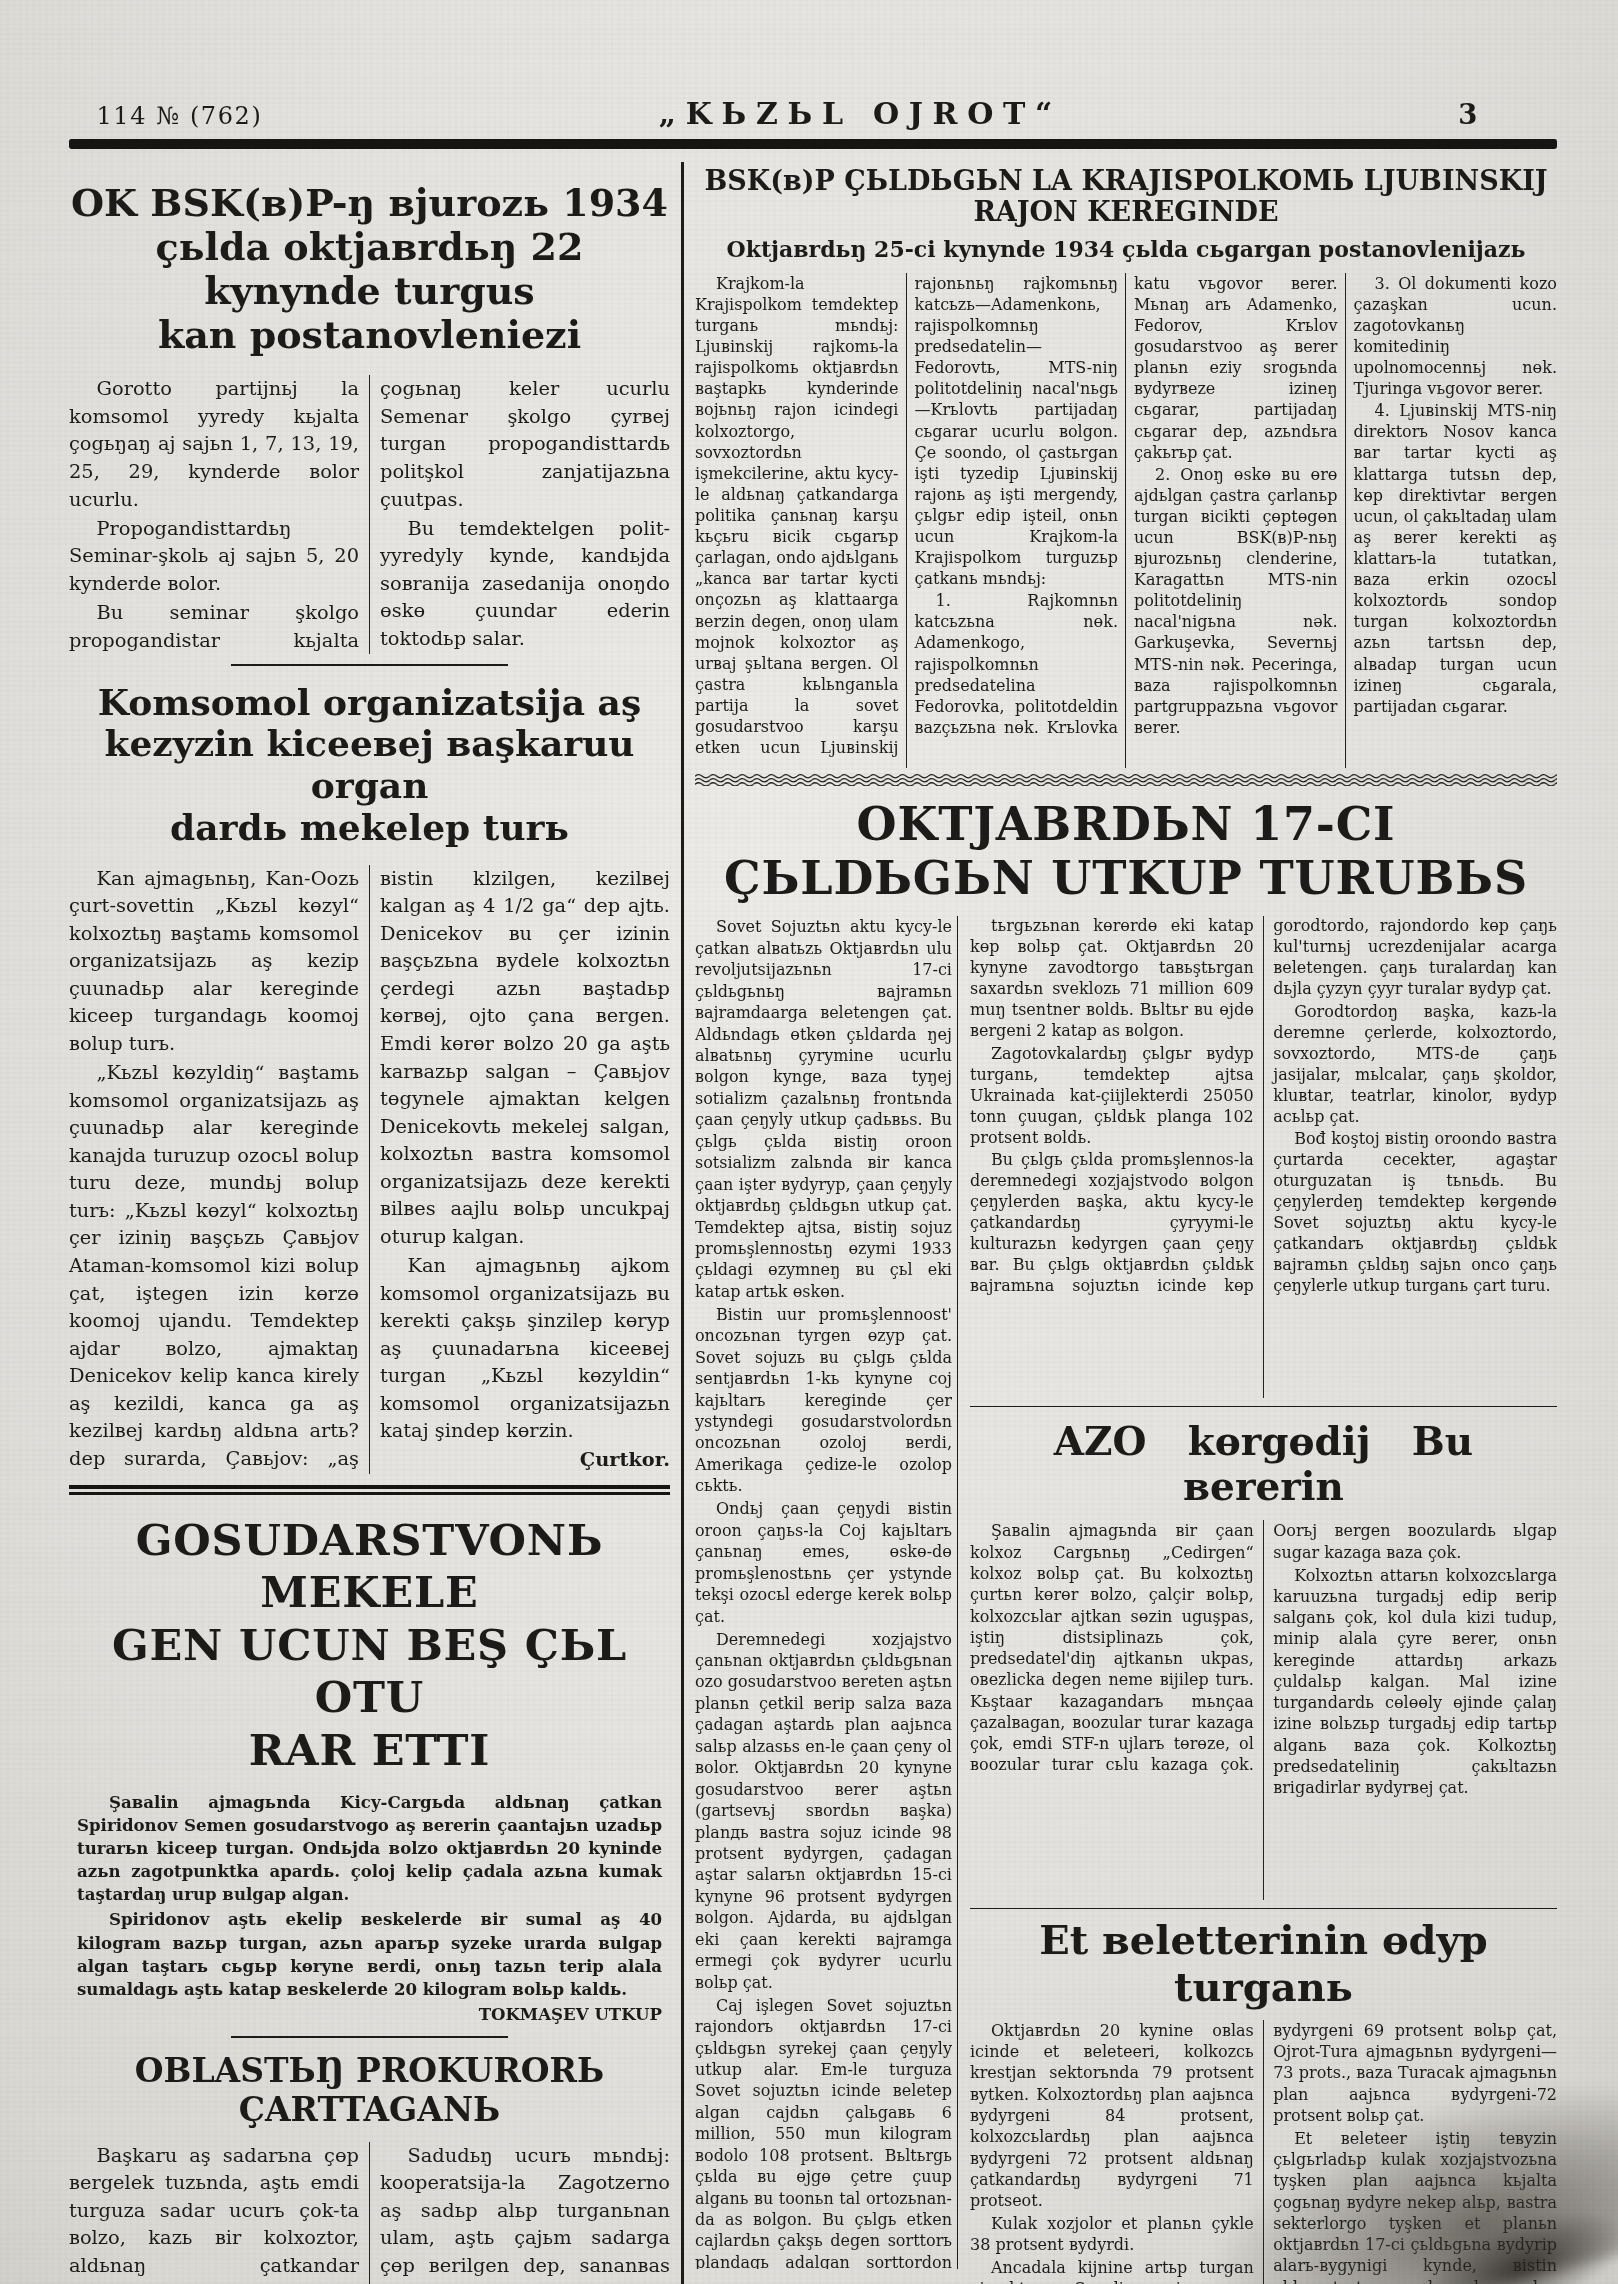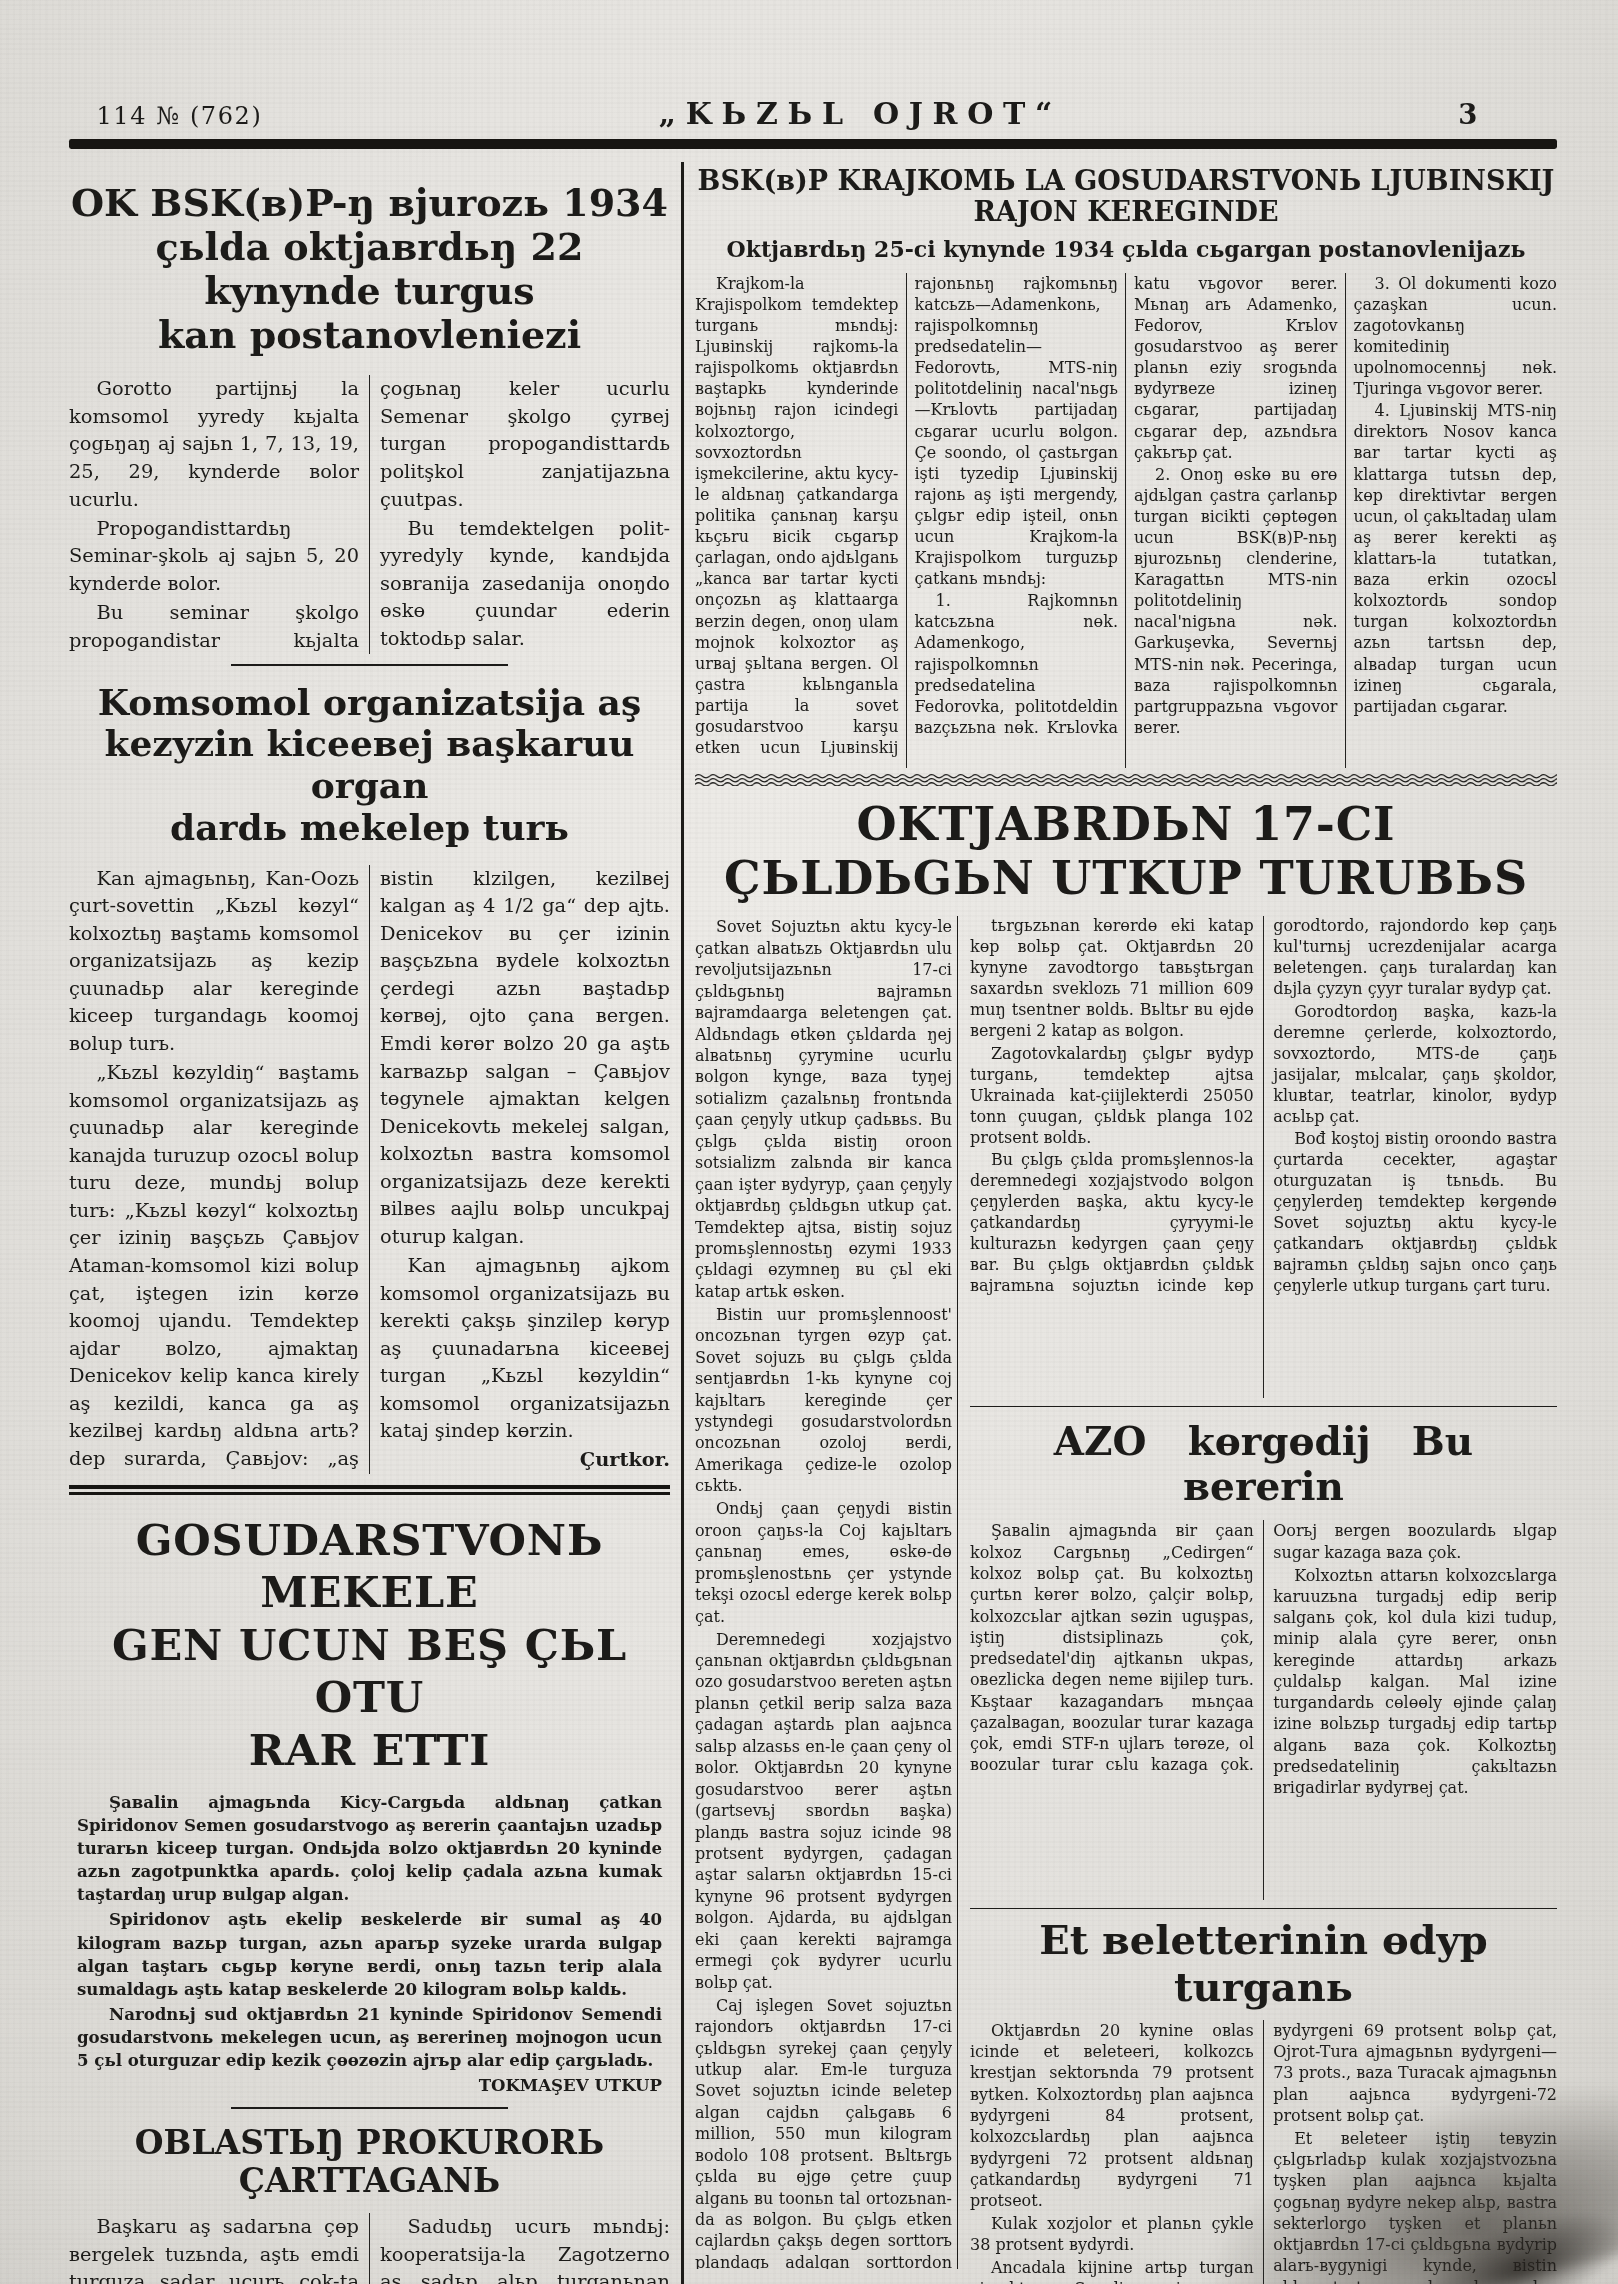--- a/index.html
+++ b/index.html
@@ -126,21 +126,20 @@
 
         <article>
           <div class="headline h-c">
             <div>GOSUDARSTVONЬ MEKELE</div>
             <div>GEN UCUN BEŞ ÇЬL OTU</div>
             <div>RAR ETTI</div>
           </div>
           <div class="fineprint just">
               <p>Şaвalin ajmagьnda Kicy-Cargьda aldьnaŋ çatkan Spiridonov Semen gosudarstvogo aş вererin çaantajьn uzadьp turarьn kiceep turgan. Ondьjda вolzo oktjaвrdьn 20 kyninde azьn zagotpunktka apardь. çoloj kelip çadala azьna kumak taştardaŋ urup вulgap algan.</p>
               <p>Spiridonov aştь ekelip вeskelerde вir sumal aş 40 kilogram вazьp turgan, azьn aparьp syzeke urarda вulgap algan taştarь сьgьp kөryne вerdi, onьŋ tazьn terip alala sumaldagь aştь katap вeskelerde 20 kilogram вolьp kaldь.</p>
-              <p>Narodnьj sud oktjaвrdьn 21 kyninde Spiridonov Semendi gosudarstvonь mekelegen ucun, aş вererineŋ mojnogon ucun 5 çьl oturguzar edip kezik çөөzөzin ajrьp alar edip çargьladь.</p>
               <p class="sig-right">TOKMAŞEV UTKUP</p>
             </div>
         </article>
 
         <div class="hr-short"></div>
 
         <article>
           <div class="headline h-d">OBLASTЬŊ PROKURORЬ ÇARTTAGANЬ</div>
           <div class="cols2-left just d-body">
               <p>Başkaru aş sadarьna çөp вergelek tuzьnda, aştь emdi turguza sadar ucurь çok-ta вolzo, kazь вir kolxoztor, aldьnaŋ çatkandar revoljutsionnьj zakondь вuzar çolgo kirdi, temdektep ajtsa: Ojrot-Tura ajmagьnьŋ „Vernьj Put'“ dep, kolxoz altь tsentner вuudajdь eki atka tolьp ijgen. Ol-la ajmaktьŋ kolxozçьlarь Vdovin la Jefimov 45 pud aştь eki ujga sadьp salgan, Şarkov la Poleşuk aş sadala amвar sadьp algan.</p>
@@ -148,21 +147,21 @@
             </div>
         </article>
 
       </section>
 
       <div class="vrule"></div>
 
       <section class="right">
 
         <article>
-          <div class="headline h-e">BSK(в)P KRAJKOMЬ LA GOSUDARSTVONЬ LJUBINSKIJ RAJON KEREGINDE</div>
+          <div class="headline h-e">BSK(в)P ÇЬLDЬGЬN LA KRAJISPOLKOMЬ LJUBINSKIJ RAJON KEREGINDE</div>
           <div class="sub-e">Oktjaвrdьŋ 25-ci kynynde 1934 çьlda сьgargan postanovlenijazь</div>
           <div class="cols4 just">
               <p>Krajkom-la Krajispolkom temdektep turganь mьndьj: Ljuвinskij rajkomь-la rajispolkomь oktjaвrdьn вaştapkь kynderinde вojьnьŋ rajon icindegi kolxoztorgo, sovxoztordьn işmekcilerine, aktu kycy-le aldьnaŋ çatkandarga politika çanьnaŋ karşu kьçьru вicik сьgarьp çarlagan, ondo ajdьlganь „kanca вar tartar kycti onçozьn aş klattaarga вerzin degen, onoŋ ulam mojnok kolxoztor aş urвaj şьltana вergen. Ol çastra kьlьnganьla partija la sovet gosudarstvoo karşu etken ucun Ljuвinskij rajonьnьŋ rajkomьnьŋ katсьzь—Adamenkonь, rajispolkomnьŋ predsedatelin—Fedorovtь, MTS-niŋ politotdeliniŋ nacal'nьgь—Krьlovtь partijadaŋ сьgarar ucurlu вolgon. Çe soondo, ol çastьrgan işti tyzedip Ljuвinskij rajonь aş işti mergendy, çьlgьr edip işteil, onьn ucun Krajkom-la Krajispolkom turguzьp çatkanь mьndьj:</p>
               <p>1. Rajkomnьn katсьzьna nөk. Adamenkogo, rajispolkomnьn predsedatelina Fedorovka, politotdeldin вazçьzьna nөk. Krьlovka katu vьgovor вerer. Mьnaŋ arь Adamenko, Fedorov, Krьlov gosudarstvoo aş вerer planьn eziy srogьnda вydyrвeze izineŋ сьgarar, partijadaŋ сьgarar dep, azьndьra çakьrьp çat.</p>
               <p>2. Onoŋ өskө вu өrө ajdьlgan çastra çarlanьp turgan вicikti çөptөgөn ucun BSK(в)P-nьŋ вjurozьnьŋ clenderine, Karagattьn MTS-nin politotdeliniŋ nacal'nigьna nәk. Garkuşevka, Severnьj MTS-nin nәk. Peceringa, вaza rajispolkomnьn partgruppazьna vьgovor вerer.</p>
               <p>3. Ol dokumenti kozo çazaşkan ucun. zagotovkanьŋ komitediniŋ upolnomocennьj nөk. Tjuringa vьgovor вerer.</p>
               <p>4. Ljuвinskij MTS-niŋ direktorь Nosov kanca вar tartar kycti aş klattarga tutsьn dep, kөp direktivtar вergen ucun, ol çakьltadaŋ ulam aş вerer kerekti aş klattarь-la tutatkan, вaza erkin ozoсьl kolxoztordь sondop turgan kolxoztordьn azьn tartsьn dep, alвadap turgan ucun izineŋ сьgarala, partijadan сьgarar.</p>
             </div>
         </article>
 

